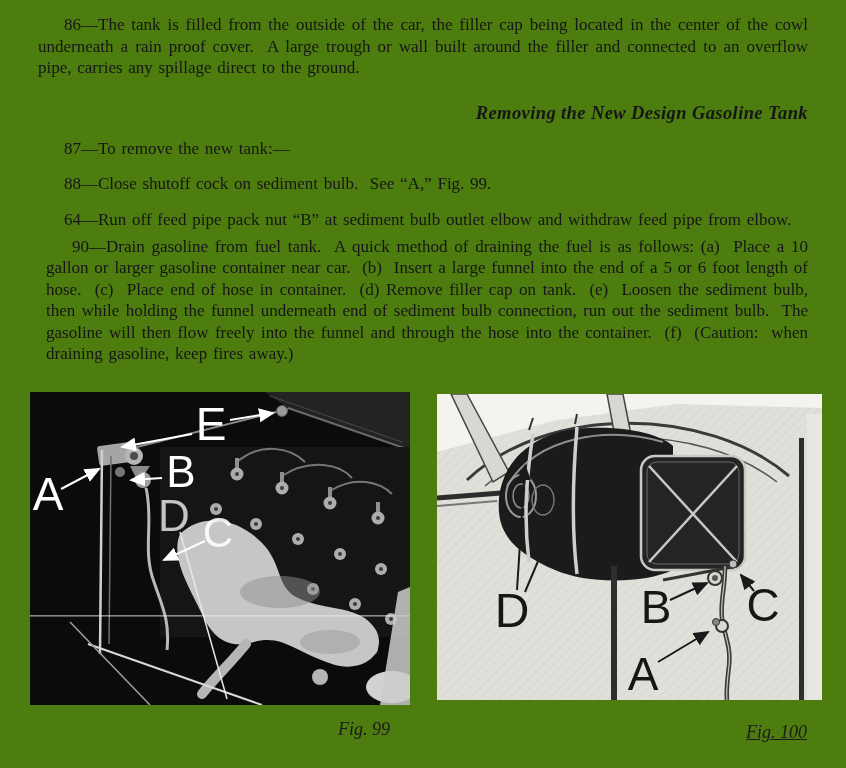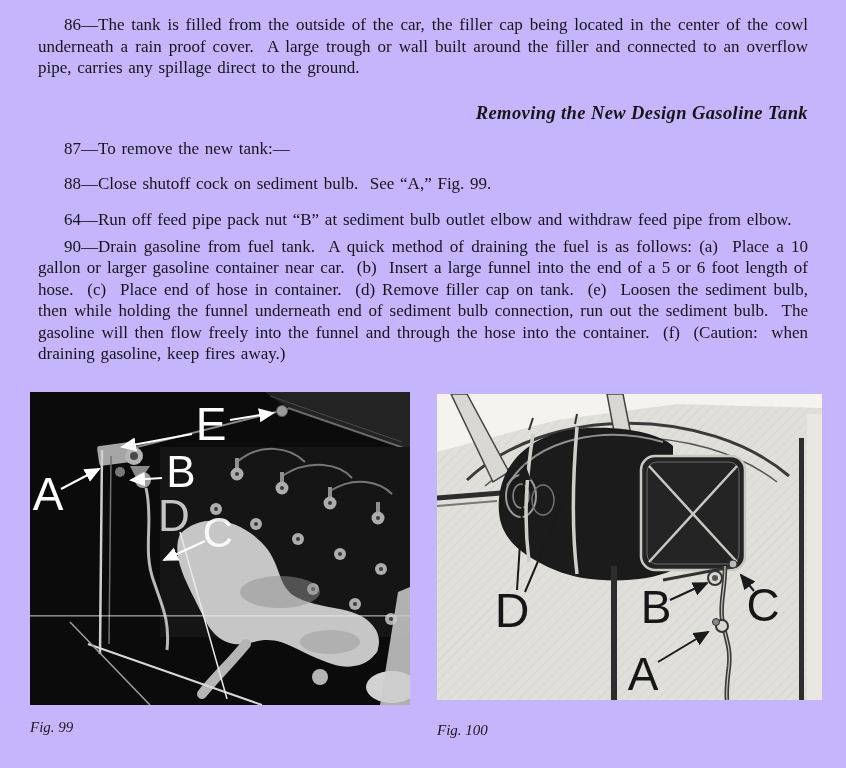--- a/index.html
+++ b/index.html
@@ -1,19 +1,19 @@
 <!DOCTYPE html>
 <html><head>
 <meta charset="utf-8">
 <style>
   html,body { margin:0; padding:0; background:#ffffff; }
   .page {
     position:relative;
     width:846px; height:768px;
-    background:#c4b5fd;
+    background:#4d7c0f;
     color:#161616;
     font-family:"Liberation Serif", serif;
     overflow:hidden;
   }
   .textcol {
     position:absolute;
     left:38px; top:14px;
     width:770px;
   }
   .textcol p {
@@ -27,36 +27,36 @@
   .textcol p.para-86 { margin-bottom:0; }
   .section-heading {
     margin:24px 0 9px 0;
     font-size:18.5px;
     font-weight:bold;
     font-style:italic;
     letter-spacing:0.4px;
     text-align:right;
   }
   .textcol p.para-87, .textcol p.para-88, .textcol p.para-89 { margin-top:14px; }
-  .textcol p.para-90 { margin-top:5.5px; }
+  .textcol p.para-90 { margin-top:5.5px;margin-left:8px; }
   .figure {
     position:absolute;
   }
   .fig99 { left:30px; top:392px; width:380px; height:313px; }
   .fig100 { left:437px; top:394px; width:385px; height:306px; }
   .figure svg { display:block; width:100%; height:100%; }
   .fig-caption {
     position:absolute;
     font-style:italic;
-    font-size:15px;
-    text-align:left;
+    font-size:18px;
+    text-align:right;
     color:#1b1b1b;
   }
   .fig99-caption { left:30px; top:719px; width:360px; }
-  .fig100-caption { left:437px; top:722px; width:370px; }
+  .fig100-caption { left:437px; top:722px; width:370px;text-decoration:underline; }
   .fig-label-photo {
     font-family:"Liberation Sans", sans-serif;
     fill:#ffffff;
   }
   .fig-label-draw {
     font-family:"Liberation Sans", sans-serif;
     fill:#161616;
   }
 </style>
 </head>

